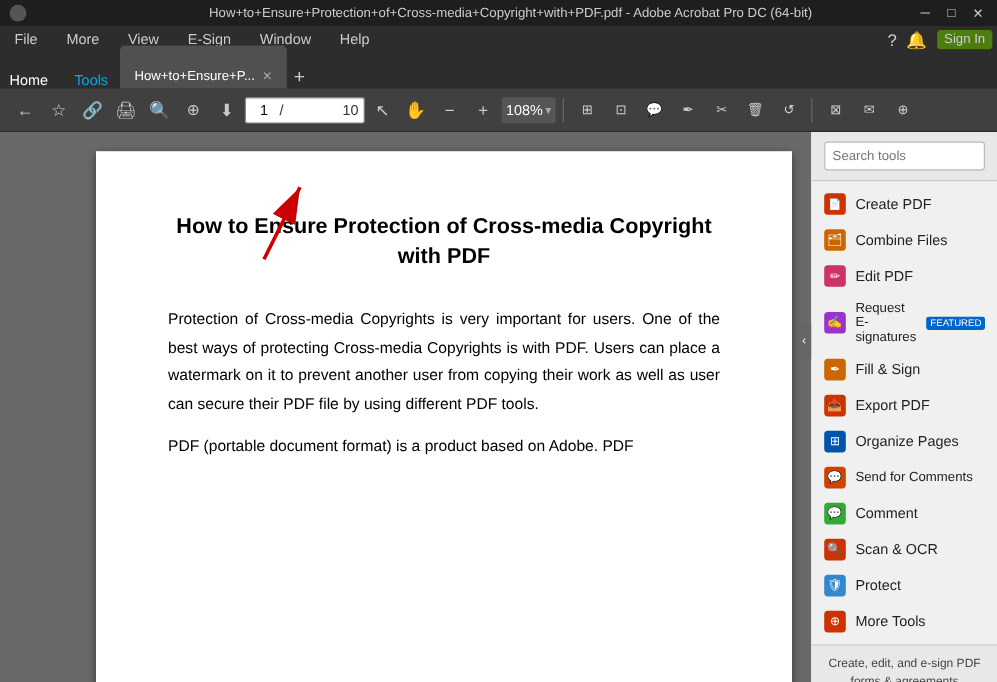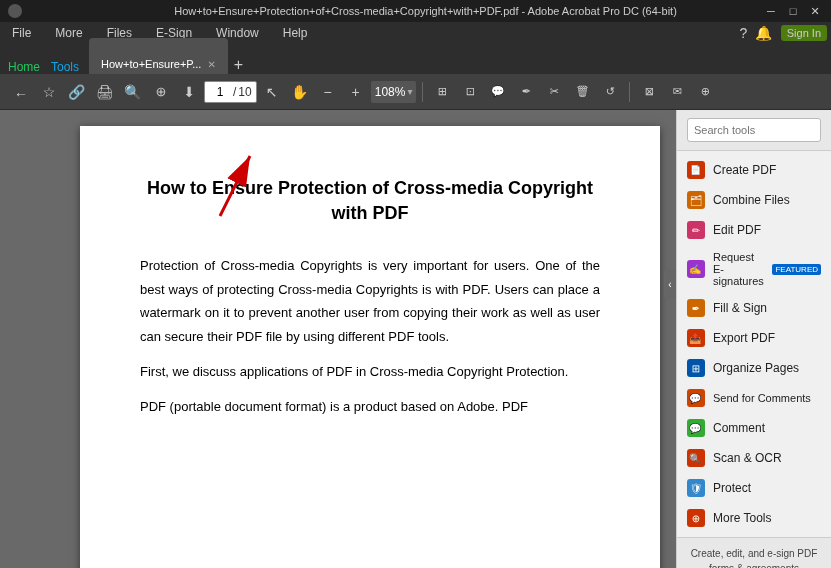--- a/index.html
+++ b/index.html
@@ -128,20 +128,21 @@
       text-align: center;
       color: #000;
     }
     .page-separator {
       color: #333;
       font-size: 12px;
     }
     .page-total {
       font-size: 12px;
       color: #333;
+      margin-left: 47px;
     }
     .zoom-group {
       display: flex;
       align-items: center;
       background: #555;
       border-radius: 2px;
       padding: 1px 4px;
       height: 22px;
       gap: 2px;
     }
@@ -325,34 +326,34 @@
   <div class="title-bar-controls">
     <button class="title-bar-btn">─</button>
     <button class="title-bar-btn">□</button>
     <button class="title-bar-btn">✕</button>
   </div>
 </div>
 
 <div class="menu-bar">
   <span class="menu-item">File</span>
   <span class="menu-item">More</span>
-  <span class="menu-item">Files</span>
+  <span class="menu-item">View</span>
   <span class="menu-item">E-Sign</span>
   <span class="menu-item">Window</span>
   <span class="menu-item">Help</span>
   <div class="toolbar-right">
     <span style="color:#ccc; font-size:14px; cursor:pointer; margin-right:4px;">?</span>
     <span style="color:#ccc; font-size:14px; cursor:pointer; margin-right:4px;">🔔</span>
     <button class="toolbar-right-btn">Sign In</button>
   </div>
 </div>
 
 <div class="tab-bar">
 
-  <span style="color:#22c55e; font-size:12px; margin-right:9px; cursor:pointer;">Home</span>
+  <span style="color:#ffffff; font-size:12px; margin-right:20px; cursor:pointer;">Home</span>
   <span style="color:#0ea5e9; font-size:12px; margin-right:8px; cursor:pointer;text-align:right;">Tools</span>
   <div class="tab active">
     <span style="font-size:11px;">How+to+Ensure+P...</span>
     <span class="tab-close">✕</span>
   </div>
   <span style="color:#ccc; font-size:16px; margin-left:4px; cursor:pointer;">+</span>
 </div>
 
 <div class="toolbar">
 
@@ -406,21 +407,20 @@
           <marker id="arrowhead" markerWidth="10" markerHeight="7" refX="10" refY="3.5" orient="auto">
             <polygon points="0 0, 10 3.5, 0 7" fill="#cc0000"></polygon>
           </marker>
         </defs>
         <line x1="140" y1="90" x2="170" y2="30" stroke="#cc0000" stroke-width="3" marker-end="url(#arrowhead)"></line>
       </svg>
 
       <h1 class="pdf-title">How to Ensure Protection of Cross-media Copyright with PDF</h1>
       <div class="pdf-body">
         <p>Protection of Cross-media Copyrights is very important for users. One of the best ways of protecting Cross-media Copyrights is with PDF. Users can place a watermark on it to prevent another user from copying their work as well as user can secure their PDF file by using different PDF tools.</p>
-        <p>First, we discuss applications of PDF in Cross-media Copyright Protection.</p>
         <p>PDF (portable document format) is a product based on Adobe. PDF</p>
       </div>
     </div>
   </div>
 
   <div class="expand-arrow">‹</div>
 
   <div class="right-panel">
     <div class="right-panel-header">
       <input type="text" class="search-tools-input" placeholder="Search tools" style="">

